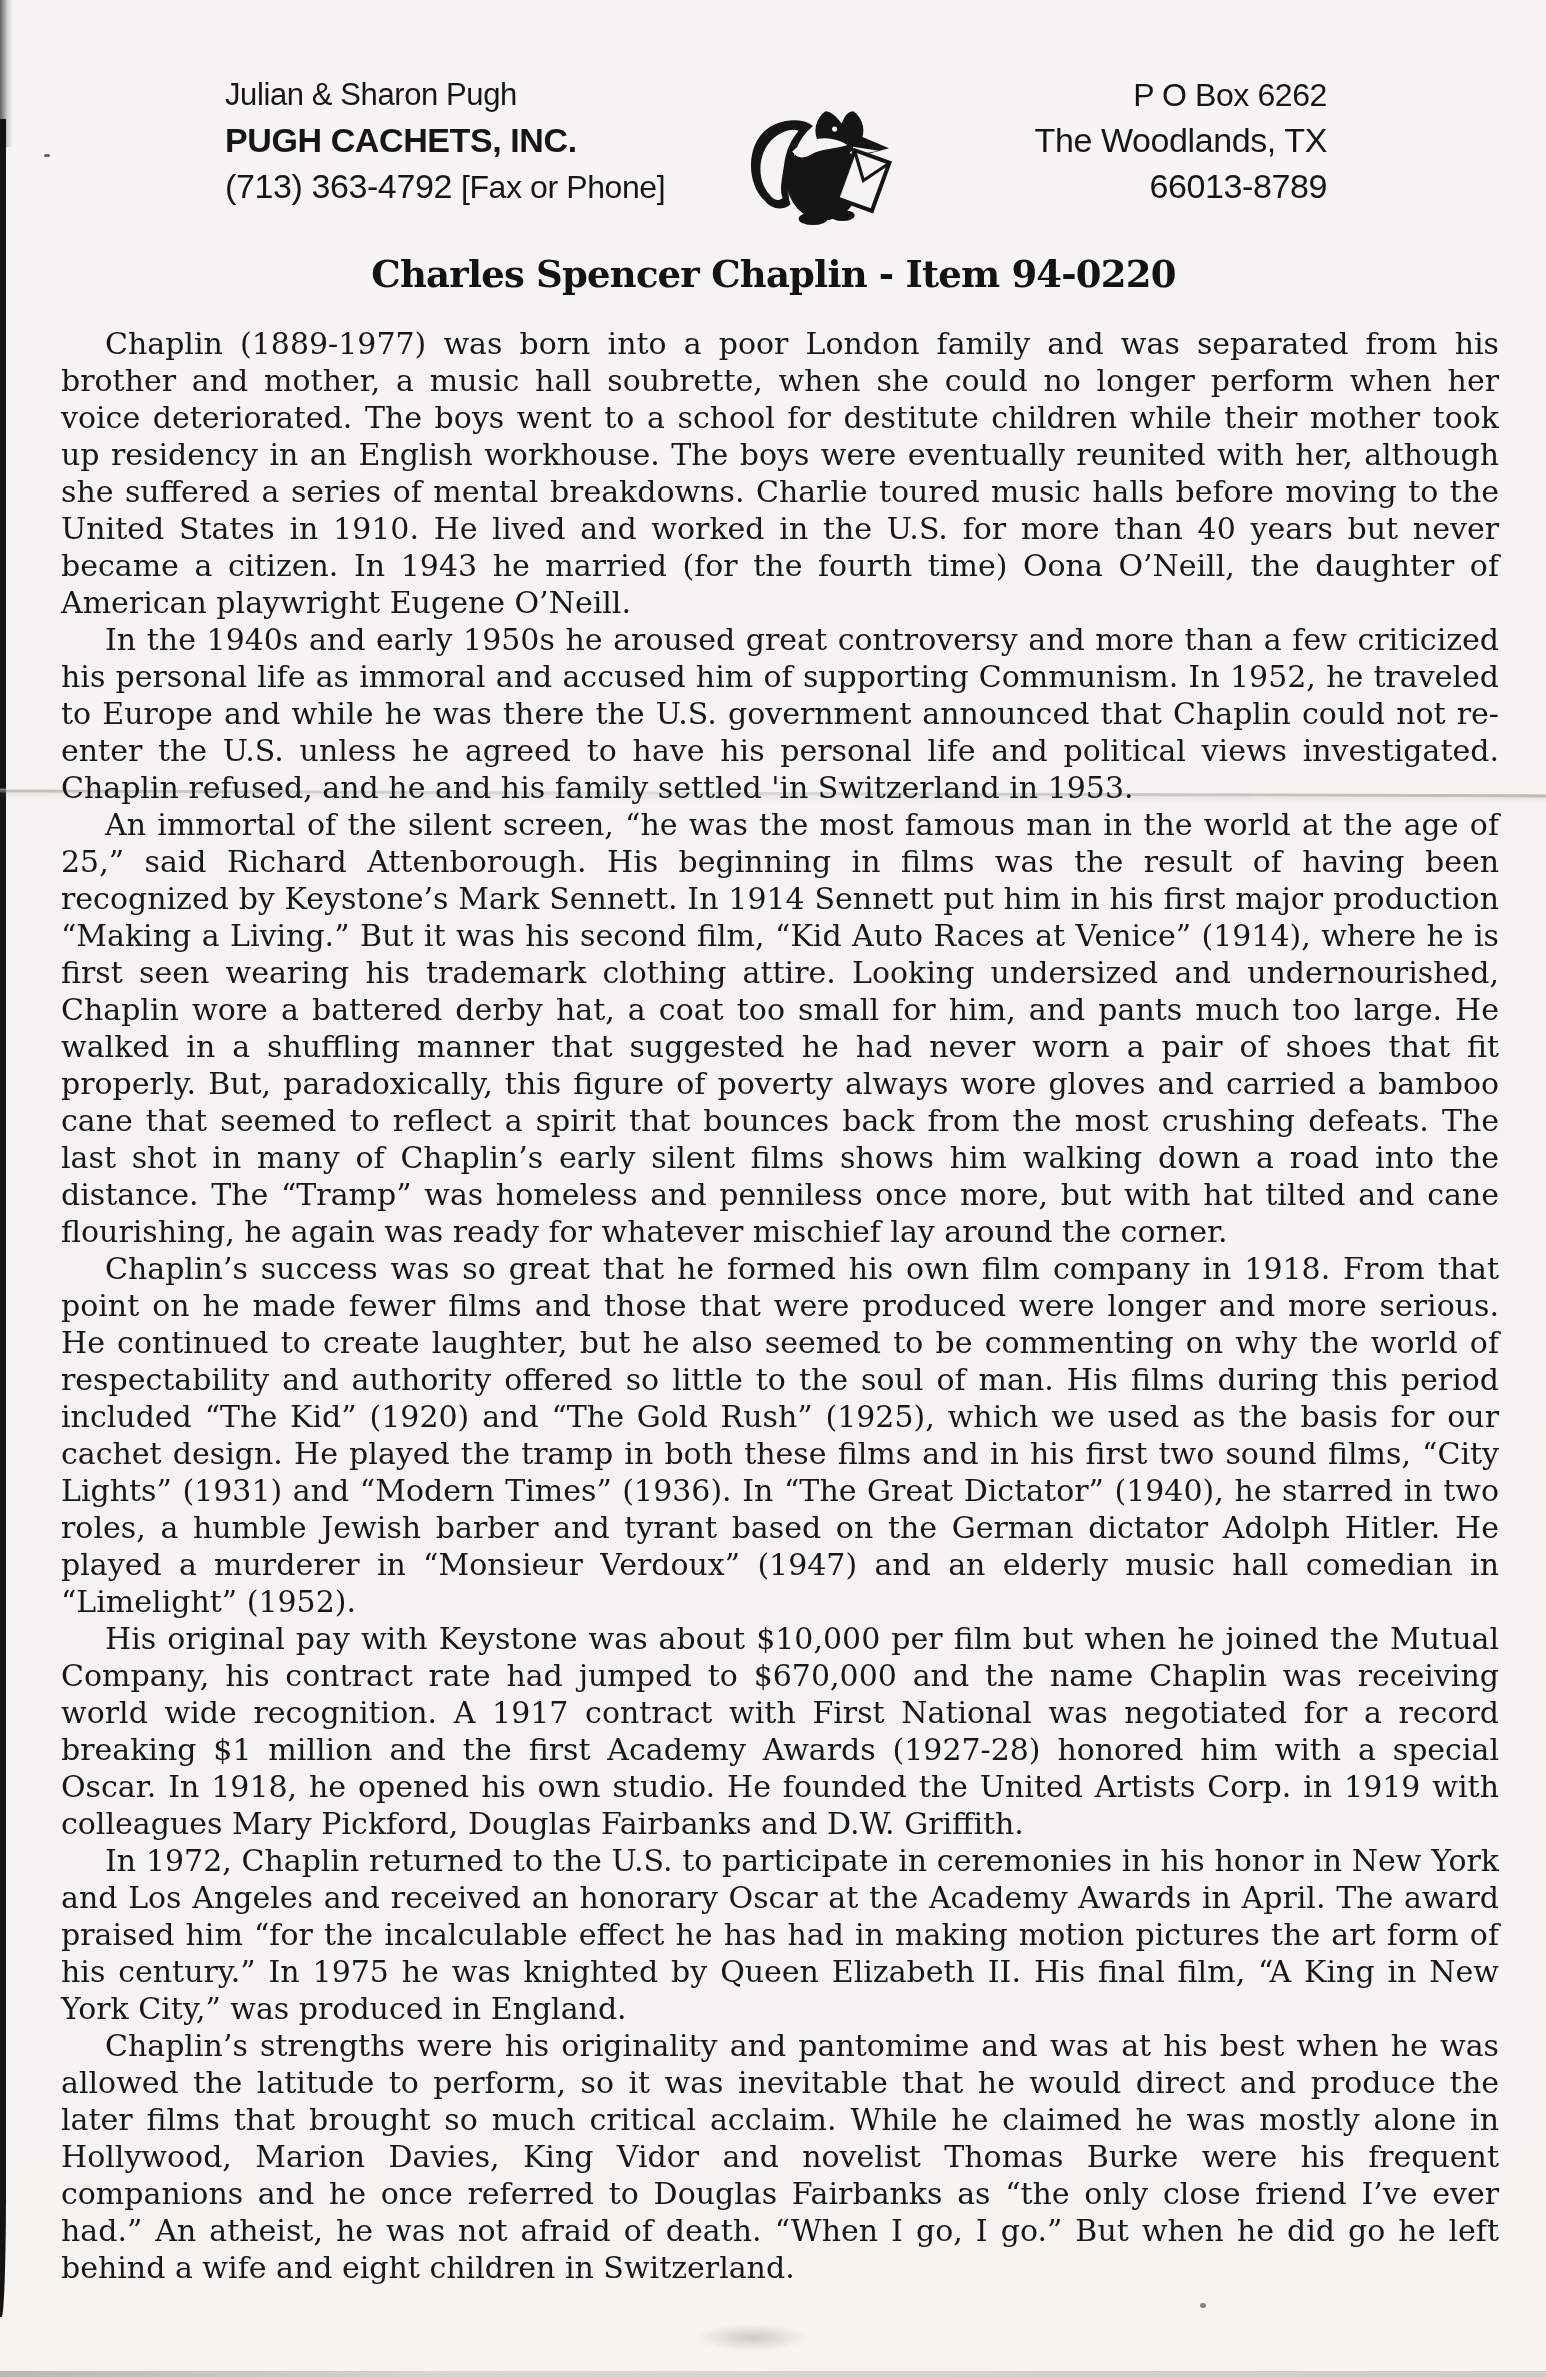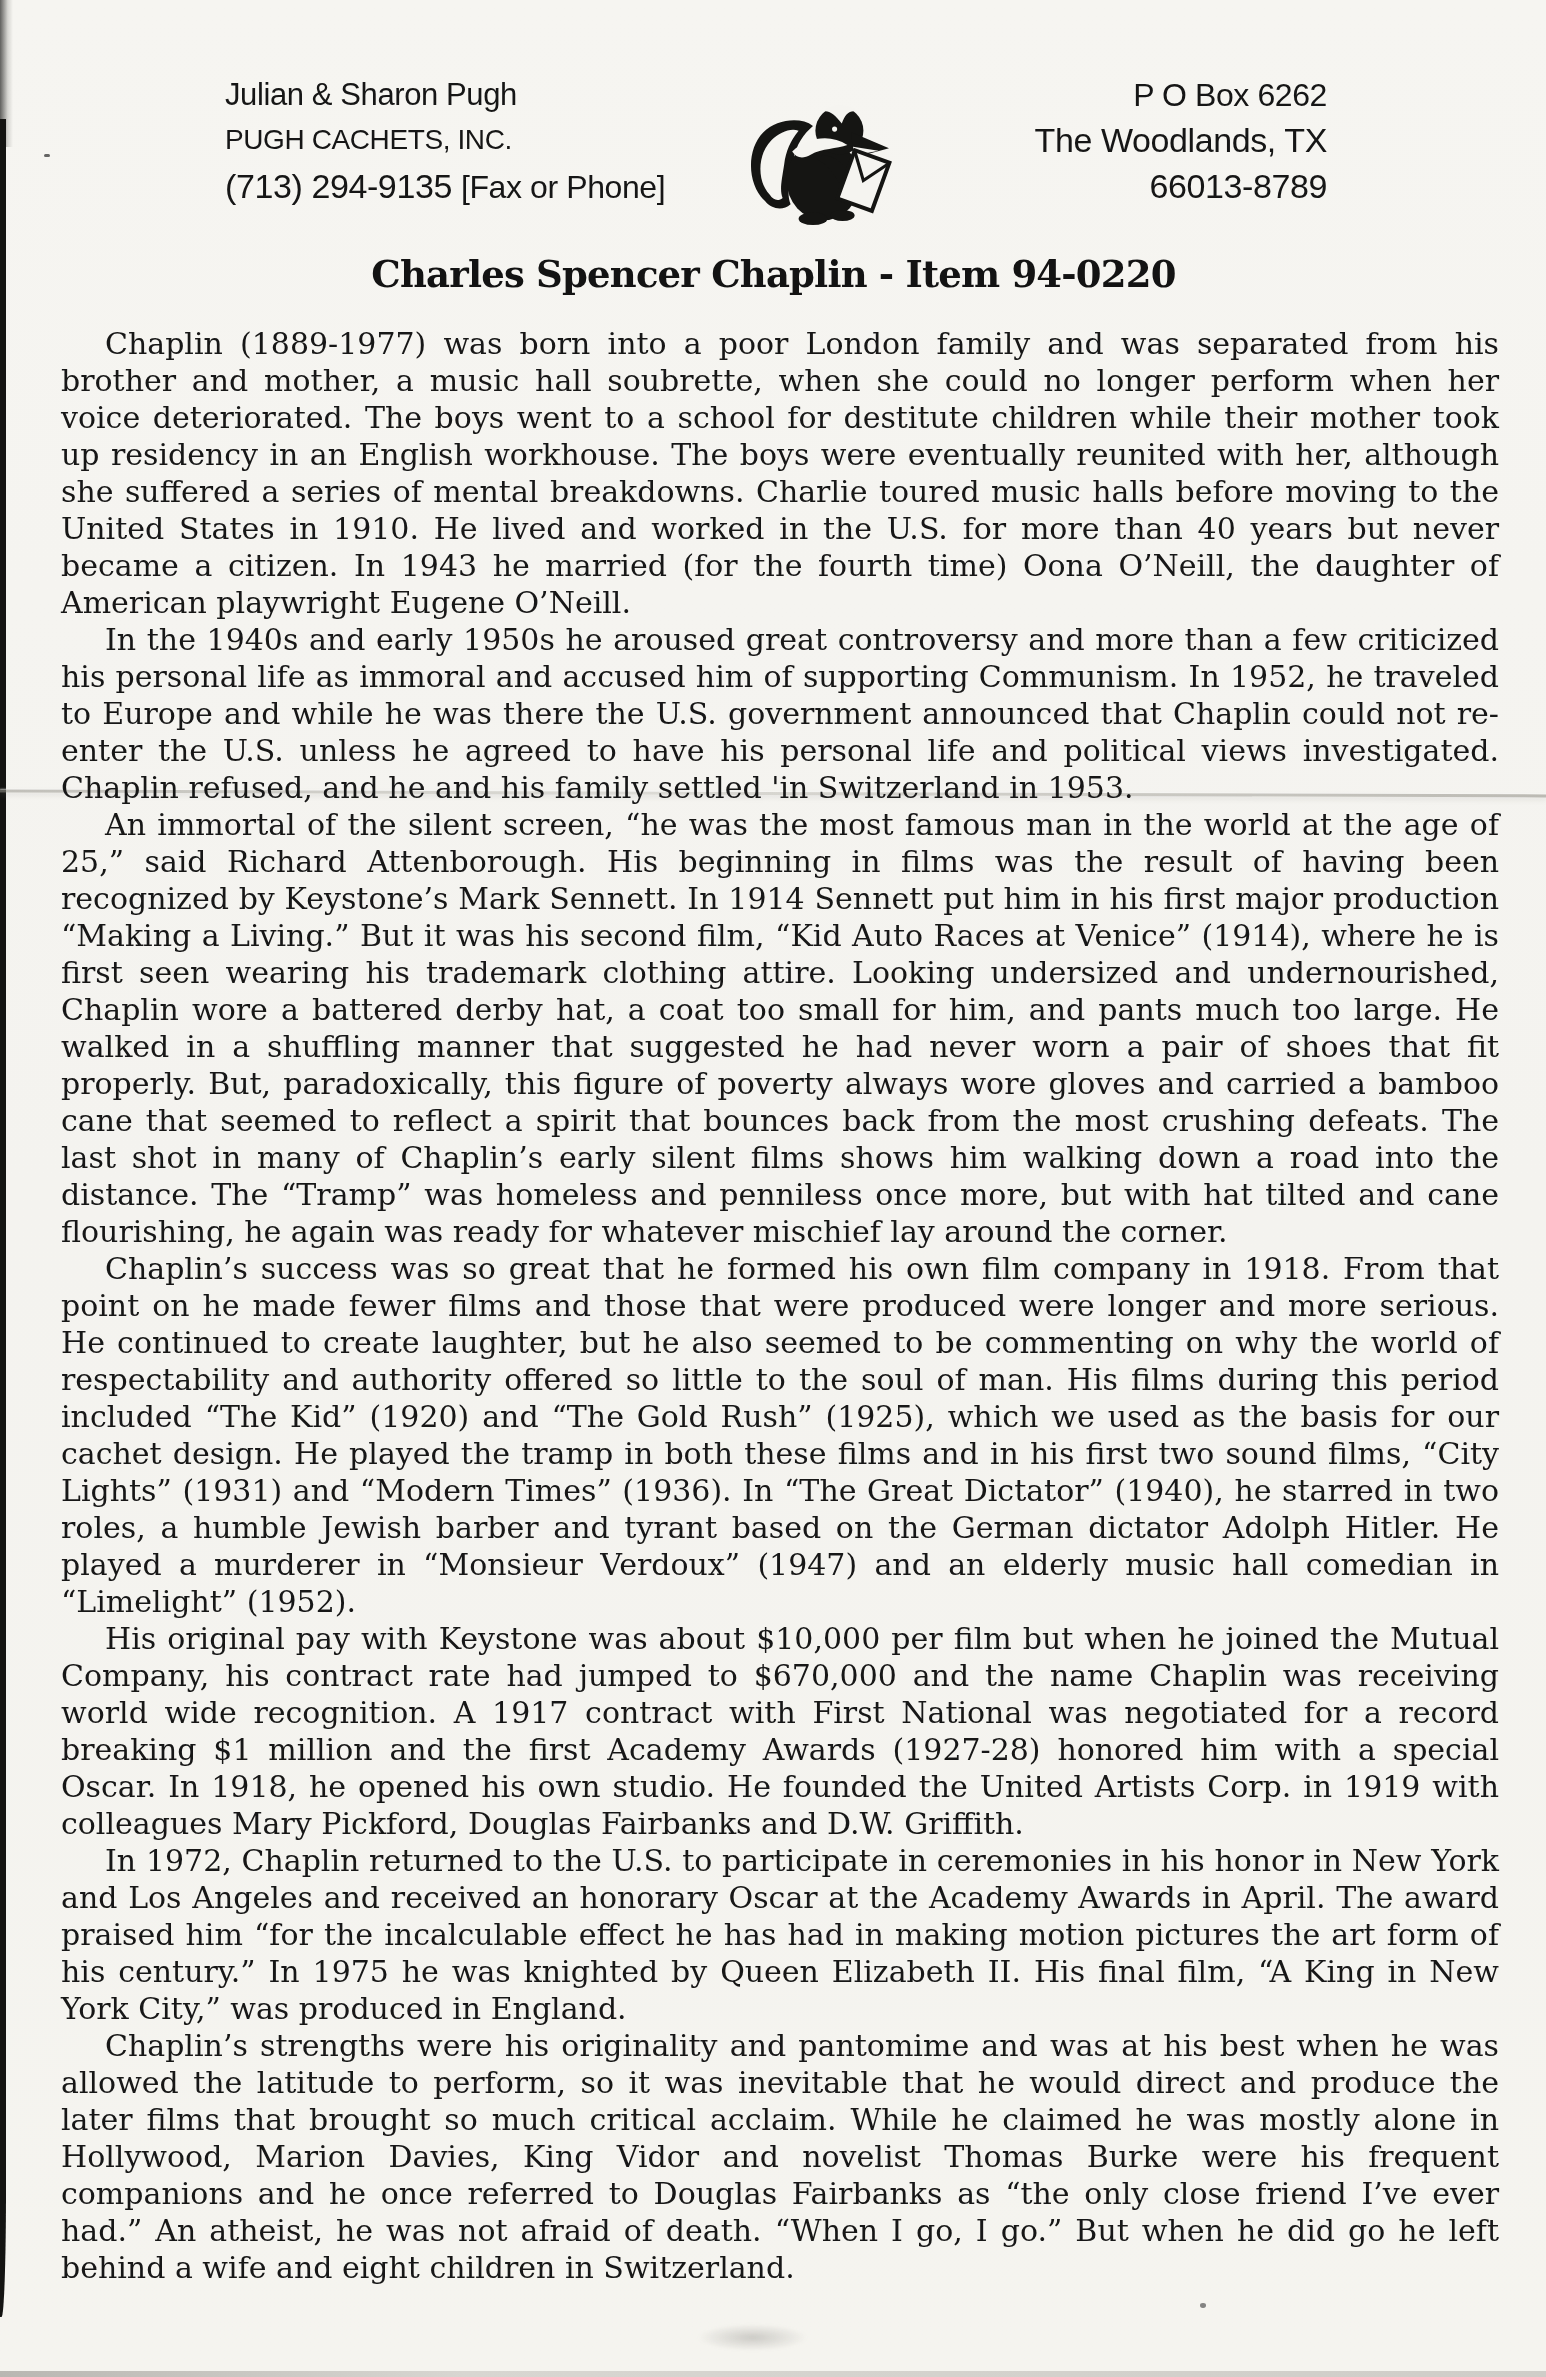--- a/index.html
+++ b/index.html
@@ -41,21 +41,21 @@
   .speck-1 { position:absolute; left:44px; top:154px; width:6.3px; height:3.2px; background:rgba(40,40,40,.7); border-radius:1.6px; }
   .speck-2 { position:absolute; left:1200px; top:2303px; width:5.6px; height:4.8px; background:rgba(70,70,70,.65); border-radius:50%; }
 
   
   .lh-left {
     position:absolute; left:225px; top:73px;
     font-family:"Liberation Sans", sans-serif;
     letter-spacing:-0.4px;
   }
   .lh-left .l1 { font-size:31px; line-height:44px; }
-  .lh-left .l2 { font-size:28px; line-height:46px; }
+  .lh-left .l2 { font-size:34px; line-height:46px;font-weight:bold; }
   .lh-left .l3 { font-size:34px; line-height:46px; }
   .lh-left .fax-note { font-size:32px; }
 
   .lh-right {
     position:absolute; right:220px; top:73px;
     text-align:right;
     font-family:"Liberation Sans", sans-serif;
     letter-spacing:-0.4px;
   }
   .lh-right .l1 { font-size:32px; line-height:44px; }
@@ -98,21 +98,21 @@
   <div class="edge-bottom"></div>
   <div class="crease"></div>
   <div class="smudge"></div>
   <div class="speck-1"></div>
   <div class="speck-2"></div>
 
   <header>
     <div class="lh-left">
       <div class="l1">Julian &amp; Sharon Pugh</div>
       <div class="l2">PUGH CACHETS, INC.</div>
-      <div class="l3"><span>(713) 294-9135</span> <span class="fax-note">[Fax or Phone]</span></div>
+      <div class="l3"><span>(713) 363-4792</span> <span class="fax-note">[Fax or Phone]</span></div>
     </div>
 
     <div class="lh-logo">
       <svg viewBox="0 0 190 185" xmlns="http://www.w3.org/2000/svg">
         <g fill="#151513">
 
           <path d="M30,152 C8,132 6,88 28,66 C44,50 74,46 90,58 C78,68 69,82 66,98 C62,124 56,142 62,156 C52,165 38,162 30,152 Z"></path>
 
           <ellipse cx="103" cy="126" rx="46" ry="50"></ellipse>
 

